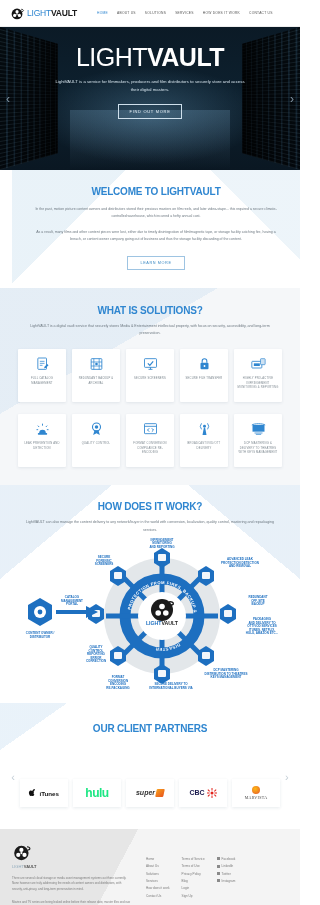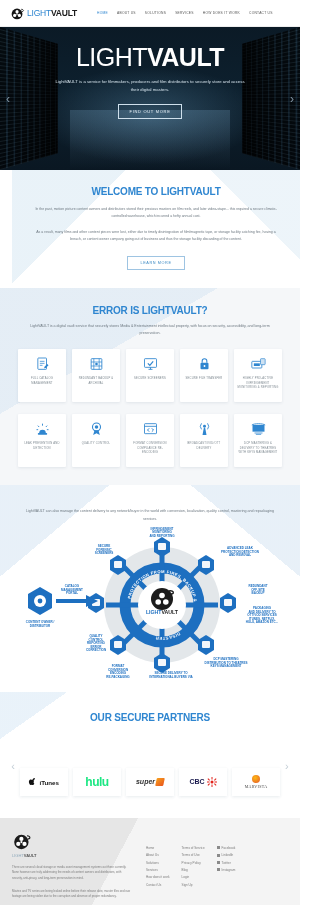--- a/index.html
+++ b/index.html
@@ -227,21 +227,21 @@
   </div>
 
   <div class="section welcome">
     <div class="sec-title">WELCOME TO LIGHTVAULT</div>
     <p>In the past, motion picture content owners and distributors stored their precious masters on film reels, and later video-stape... this required a secure climate-controlled warehouse, which incurred a hefty annual cost.</p>
     <p>As a result, many films and other content pieces were lost, either due to timely disintegration of film/magnetic tape, or storage facility catching fire, having a breach, or content owner company going out of business and thus the storage facility discarding of the content.</p>
     <button class="ghost-btn">LEARN MORE</button>
   </div>
 
   <div class="section whatis">
-    <div class="sec-title">ERROR IS LIGHTVAULT?</div>
+    <div class="sec-title">WHAT IS SOLUTIONS?</div>
     <div class="sec-sub">LightVAULT is a digital vault service that securely stores Media &amp; Entertainment intellectual property, with focus on security, accessibility, and long-term preservation.</div>
 
     <div class="cards">
       <div class="card">
         <svg class="ic" viewBox="0 0 24 24">
           <rect x="5" y="3" width="13" height="17" rx="1" fill="none" stroke="#2f86d0" stroke-width="1.3"></rect>
           <path d="M8 8h7M8 11h7M8 14h4" stroke="#2f86d0" stroke-width="1.1"></path>
           <path d="M15 16l4-4 2 2-4 4-2.5.5z" fill="#2f86d0"></path>
         </svg>
         <div class="lbl">FULL CATALOG MANAGEMENT</div>
@@ -318,20 +318,21 @@
           <path d="M3 6h18v10H3z" fill="#2f86d0"></path>
           <path d="M2 6c3-2.5 17-2.5 20 0" fill="none" stroke="#2f86d0" stroke-width="1.4"></path>
           <path d="M6 18h12M8 20h8" stroke="#2f86d0" stroke-width="1.2"></path>
         </svg>
         <div class="lbl">DCP MASTERING &amp; DELIVERY TO THEATRES WITH KEYS MANAGEMENT</div>
       </div>
     </div>
   </div>
 
   <div class="section howwork">
+    <div class="sec-title">HOW DOES IT WORK?</div>
     <div class="sec-sub">LightVAULT can also manage the content delivery to any network/buyer in the world with conversion, localization, quality control, mastering and repackaging services.</div>
 
     <div class="diagram">
       <svg width="300" height="155" viewBox="0 0 300 155">
 
         <circle cx="162" cy="78" r="58" fill="#e3e7ea"></circle>
 
         <circle cx="162" cy="78" r="37" fill="none" stroke="#1d6fc0" stroke-width="11"></circle>
 
         <g stroke="#1d6fc0" stroke-width="5">
@@ -442,21 +443,21 @@
 
           <text x="240" y="22">ADVANCED LEAK</text>
           <text x="240" y="25.5">PROTECTION DETECTION</text>
           <text x="240" y="29">AND REMOVAL</text>
         </g>
       </svg>
     </div>
   </div>
 
   <div class="section partners">
-    <div class="sec-title">OUR SECURE PARTNERS</div>
+    <div class="sec-title">OUR CLIENT PARTNERS</div>
     <div class="plist">
       <span class="parrow">‹</span>
       <div class="pcard">
         <svg width="34" height="12" viewBox="0 0 60 20">
           <path d="M10 5c1.3-1.6 3.3-1.9 3.9-1.9.1 1.3-.5 2.6-1.2 3.4-.8.9-2 1.6-3.2 1.5-.2-1.2.4-2.4.5-3z" fill="#111"></path>
           <path d="M13.3 9.1c-1.9-.1-3.5 1.1-4.4 1.1-.9 0-2.3-1-3.8-1C3 9.2 1 10.6 0 12.8c-1.3 2.9-.3 7.1 1.4 9.4.8 1.1 1.8 2.4 3.1 2.3 1.2-.1 1.7-.8 3.2-.8 1.5 0 1.9.8 3.2.8 1.3 0 2.2-1.1 3-2.3.7-1 1-2 1.1-2.1-.1 0-2.2-.9-2.2-3.4 0-2.1 1.7-3.1 1.8-3.2-1-1.5-2.6-1.7-3.3-1.4z" fill="#111" transform="scale(.62) translate(6,0)"></path>
           <text x="22" y="15" font-family="Liberation Sans, sans-serif" font-size="11" font-weight="bold" fill="#111">iTunes</text>
         </svg>
       </div>
       <div class="pcard">

